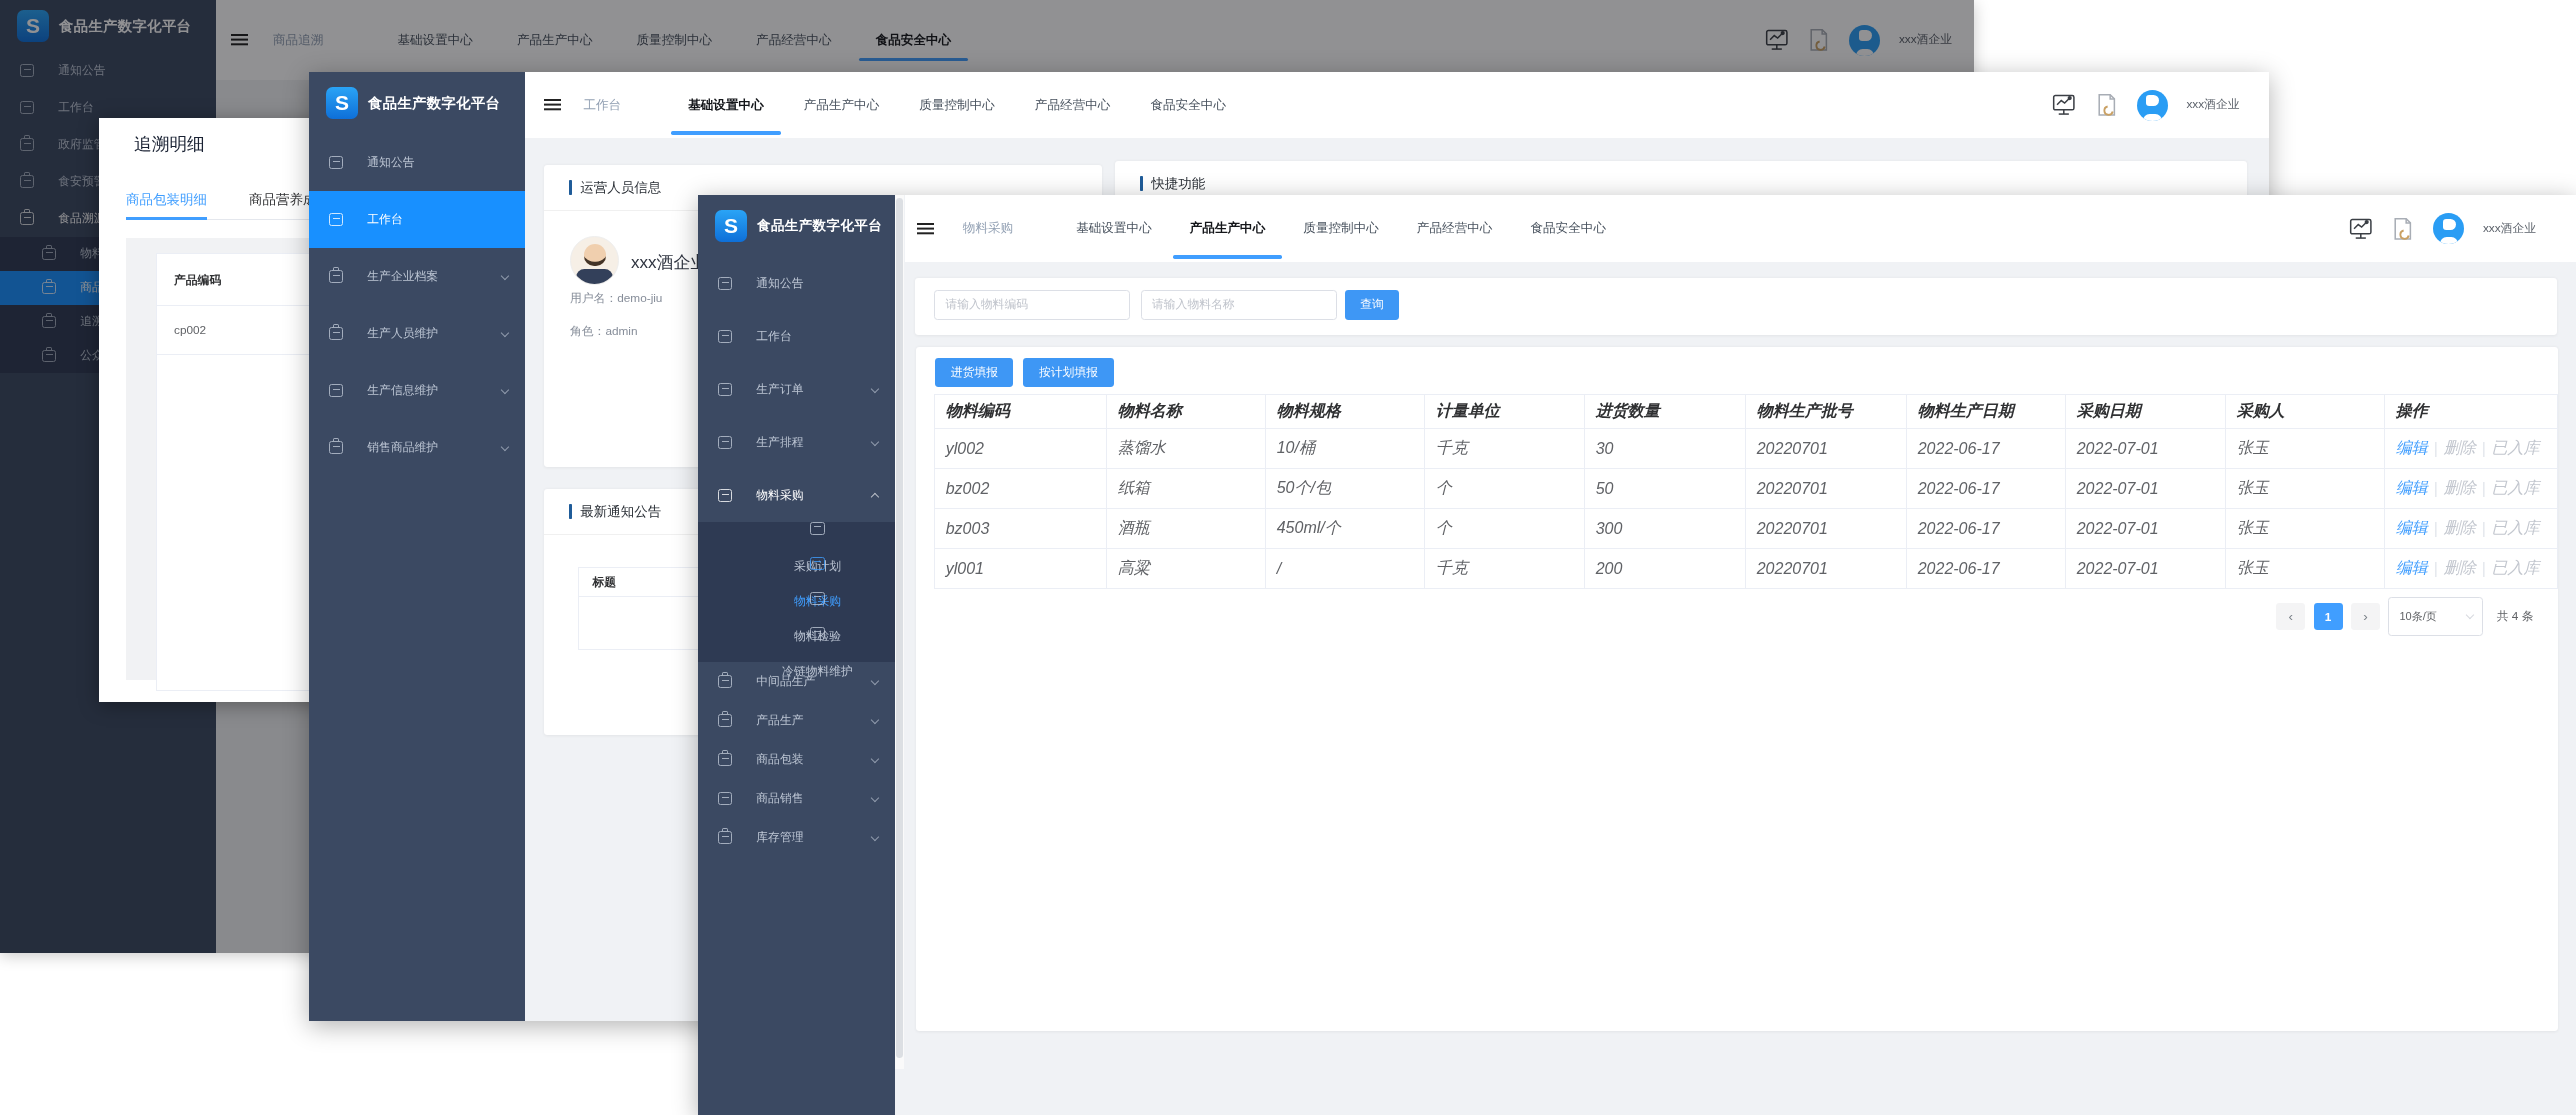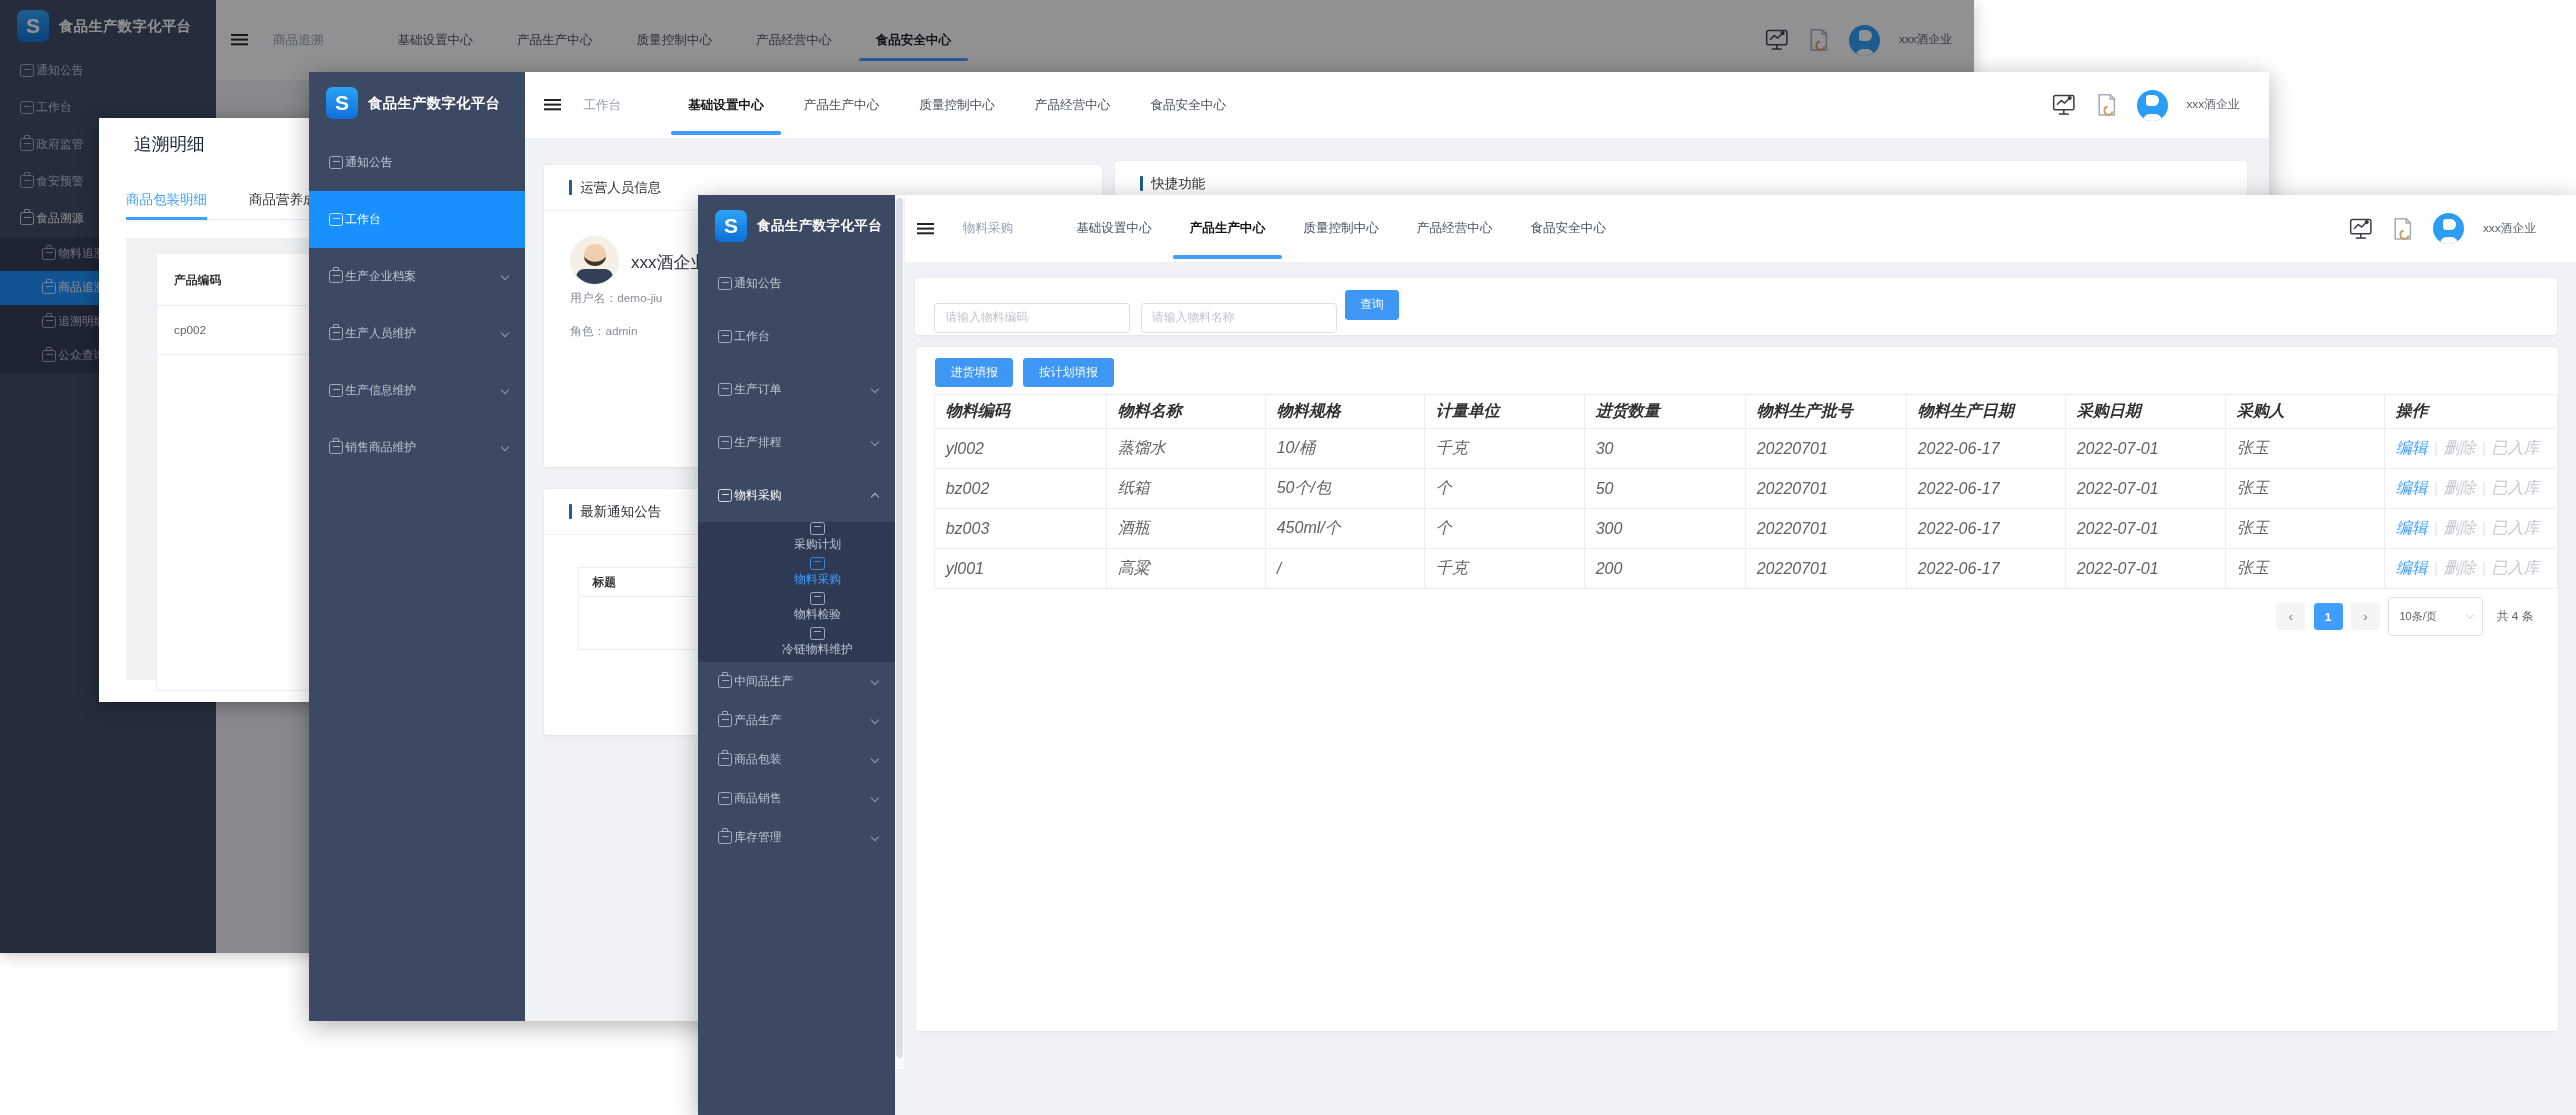--- a/index.html
+++ b/index.html
@@ -15,21 +15,21 @@
 
   
   .sb { position:absolute; left:0; top:0; bottom:0; background:#3b4962; color:#bdc6d4; z-index:2; }
   .sb-256 { width:216px; } .sb-234 { width:197px; }
   .sb-logo { height:61px; display:flex; align-items:center; gap:10px; padding-left:17px; }
   .logo-badge { width:32px; height:32px; border-radius:6.7px; flex:none;
     background:linear-gradient(180deg,#2aa4f6,#0e6fd8); color:#fff; font-size:21px; font-weight:bold;
     display:flex; align-items:center; justify-content:center; }
   .logo-badge::after{ content:""; }
   .sb-title { color:#fff; font-size:14.3px; font-weight:700; white-space:nowrap; letter-spacing:0.4px; }
-  .sb-item { position:relative; display:flex; align-items:center; gap:2px; padding-left:20px;
+  .sb-item { position:relative; display:flex; align-items:center; gap:24px; padding-left:20px;
     font-size:11.8px; cursor:pointer; white-space:nowrap; }
   .sb-sub .sb-item { padding-left:42px; }
   .sb-item.active-block { background:#1890ff; color:#fff; }
   .sb-item.active-text  { color:#409eff; }
   .sb-item.parent-open  { color:#fff; }
   .sb-sub { background:#2e3a53; }
   .mi { width:14.3px; height:12.6px; border:1.3px solid currentColor; border-radius:2.5px; position:relative; opacity:.8; flex:none; }
   .mi::after { content:''; position:absolute; left:2.5px; right:2.5px; top:3.4px; border-top:1.3px solid currentColor; }
   .mi-case::before { content:''; position:absolute; left:3.4px; right:3.4px; top:-4.2px; height:3.4px;
     border:1.3px solid currentColor; border-bottom:none; border-radius:1.7px 1.7px 0 0; }
@@ -121,21 +121,21 @@
   .sb-scroll { position:absolute; left:197px; top:0; width:9.3px; height:874px; background:#fafafa; z-index:3; }
   .sb-thumb { position:absolute; left:1.3px; width:6.7px; top:2.5px; height:860px; background:#dcdfe3; border-radius:3.4px; }
   .win-front .tb { left:207px; height:67px; padding-left:11.8px; }
   .win-front .crumb { margin-left:29px; }
   .win-front .tnav { margin-left:63px; }
   .win-front .tb-right { right:40px; }
 
   .search-card { left:217px; top:83px; width:1642px; height:57px; }
   .s-input { position:absolute; top:11.8px; height:30px; width:196px; border:0.8px solid #dcdfe6; border-radius:3.4px;
     font-size:11.8px; color:#606266; padding:0 10px; outline:none; background:#fff;
-    font-family:Liberation Mono, monospace;margin-top:13px; }
+    font-family:Liberation Mono, monospace; }
   .s-input::placeholder { color:#c0c4cc; }
   .btn-blue { background:#3e97f5; color:#fff; font-size:11.8px; border:none; border-radius:3.4px; cursor:pointer;
     font-family:"Liberation Sans","DejaVu Sans",sans-serif; }
 
   .table-card { left:218px; top:152px; width:1642px; height:684px; }
   .tool-btn { position:absolute; top:11px; height:29px; }
   .grid-table { position:absolute; left:17.7px; top:47px; width:1624px; display:grid;
     grid-template-columns:172px 159px 159px 160px 161px 161px 159px 160px 159px auto;
     border-left:0.8px solid #ebeef5; border-top:0.8px solid #ebeef5; background:#fff; }
   .gc { border-right:0.8px solid #ebeef5; border-bottom:0.8px solid #ebeef5; padding-left:11px; display:flex;

